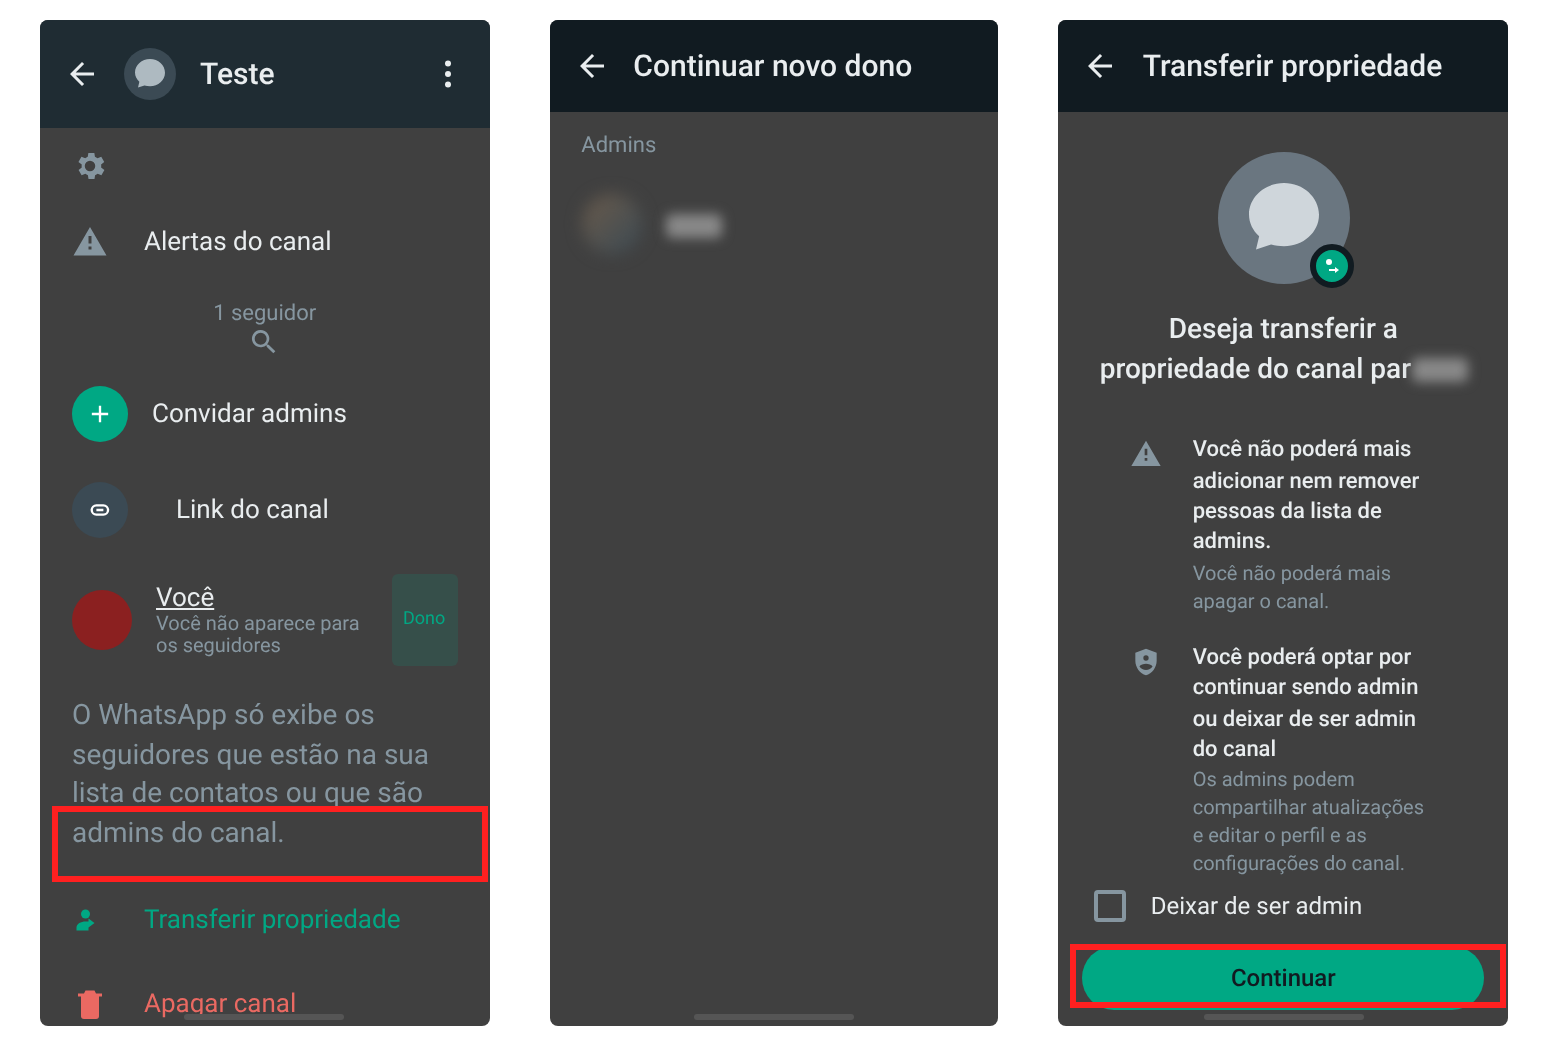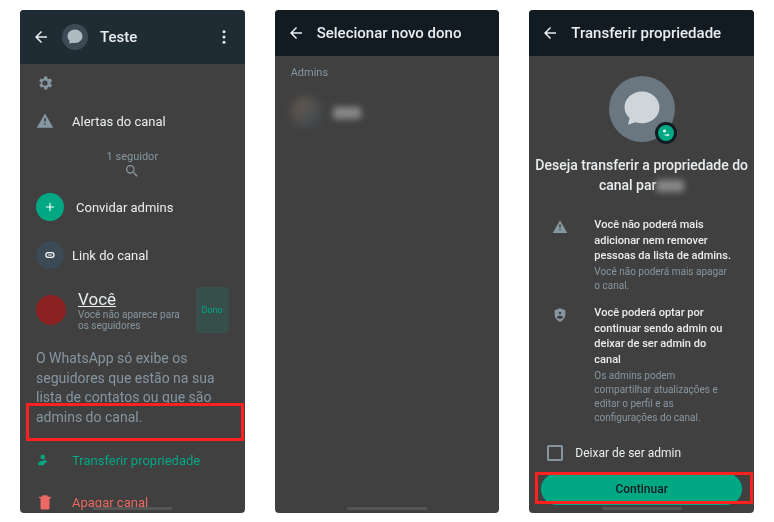--- a/index.html
+++ b/index.html
@@ -123,21 +123,21 @@
       background: #3b4a54;
       flex-shrink: 0;
     }
     .member-avatar.red { background: #8b2020; }
     .member-avatar.blur { filter: blur(4px); background: linear-gradient(135deg, #6b5b4b, #3b4a54); }
     .member-info {
       flex: 1;
       min-width: 0;
     }
     .member-name {
-      font-size: 17px;
+      font-size: 13px;
       color: #e9edef;
       text-decoration: underline;
     }
     .member-sub {
       font-size: 10px;
       color: #8696a0;
     }
     .badge {
       font-size: 9px;
       padding: 18px 6px;
@@ -170,21 +170,21 @@
     .h1-pos { left: 6px; top: 393px; width: 218px; height: 38px; }
     .h3-pos { left: 6px; top: 462px; width: 218px; height: 32px; }
     
     .admins-label {
       font-size: 11px;
       color: #8696a0;
       padding: 10px 16px;
     }
     
     .s3-top {
-      padding: 20px 5px 10px;
+      padding: 20px 18px 10px;
       text-align: center;
     }
     .big-avatar-wrap {
       position: relative;
       width: 66px;
       height: 66px;
       margin: 0 auto 14px;
     }
     .big-avatar {
       width: 66px;
@@ -211,21 +211,21 @@
     }
     .small-badge svg { width: 12px; height: 12px; fill: #fff; }
     .s3-title {
       font-size: 14px;
       font-weight: 500;
       line-height: 1.4;
       margin-bottom: 16px;
     }
     .info-block {
       display: flex;
-      gap: 26px;
+      gap: 15px;
       padding: 6px 18px;
       text-align: left;
     }
     .info-block .row-icon {
       width: 16px;
       height: 16px;
       margin-top: 2px;
     }
     .info-main {
       font-size: 11px;
@@ -331,21 +331,21 @@
     </div>
 
     <div class="row" style="gap:12px;">
       <div class="circle-btn green">
         <svg viewBox="0 0 24 24">
             <path d="M19 13h-6v6h-2v-6H5v-2h6V5h2v6h6z"></path>
           </svg>
       </div>
       <span>Convidar admins</span>
     </div>
-    <div class="row" style="gap:8px;">
+    <div class="row" style="gap:24px;">
       <div class="circle-btn gray">
         <svg viewBox="0 0 24 24">
             <path d="M3.9 12a5 5 0 0 1 5-5h3v2h-3a3 3 0 0 0 0 6h3v2h-3a5 5 0 0 1-5-5zm5 1h6v-2h-6v2zm6-6h-3v2h3a3 3 0 0 1 0 6h-3v2h3a5 5 0 0 0 0-10z"></path>
           </svg>
       </div>
       <span>Link do canal</span>
     </div>
 
     <div class="member-row">
       <div class="member-avatar red"></div>
@@ -376,21 +376,21 @@
 
   <div class="highlight-red h1-pos"></div>
   <div class="handle-bar"></div>
 </div>
 
 <div class="phone">
   <div class="header plain">
     <svg class="back-arrow" viewBox="0 0 24 24">
         <path d="M20 11H7.8l5.6-5.6L12 4l-8 8 8 8 1.4-1.4L7.8 13H20z"></path>
       </svg>
-    <div class="header-title">Selecionar novo dono</div>
+    <div class="header-title">Continuar novo dono</div>
   </div>
   <div class="admins-label">Admins</div>
   <div class="member-row">
     <div class="member-avatar blur"></div>
     <div class="member-info"><span class="blur-span"></span></div>
   </div>
   <div class="handle-bar"></div>
 </div>
 
 <div class="phone">

